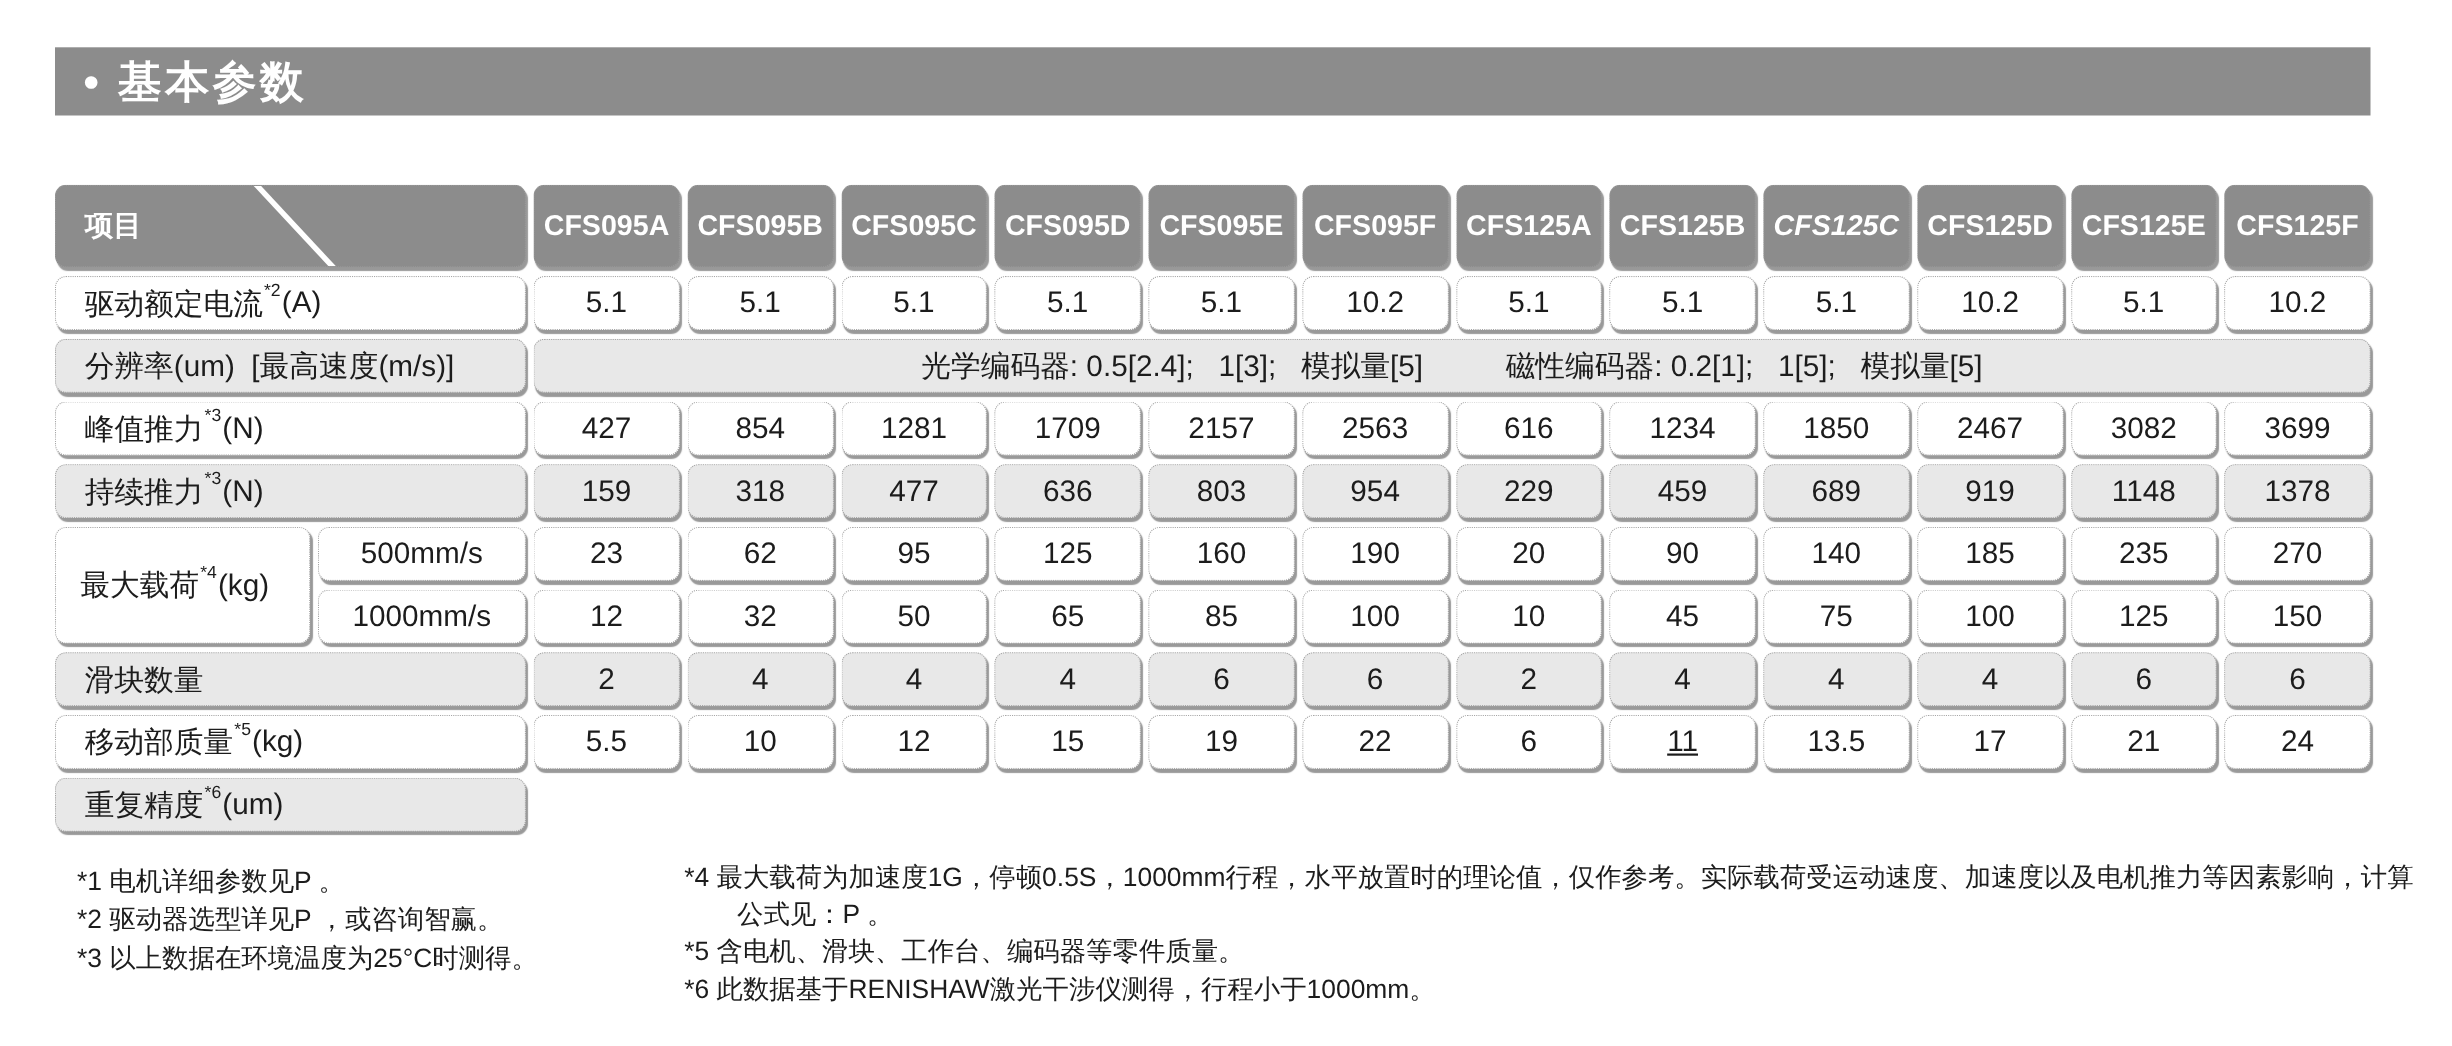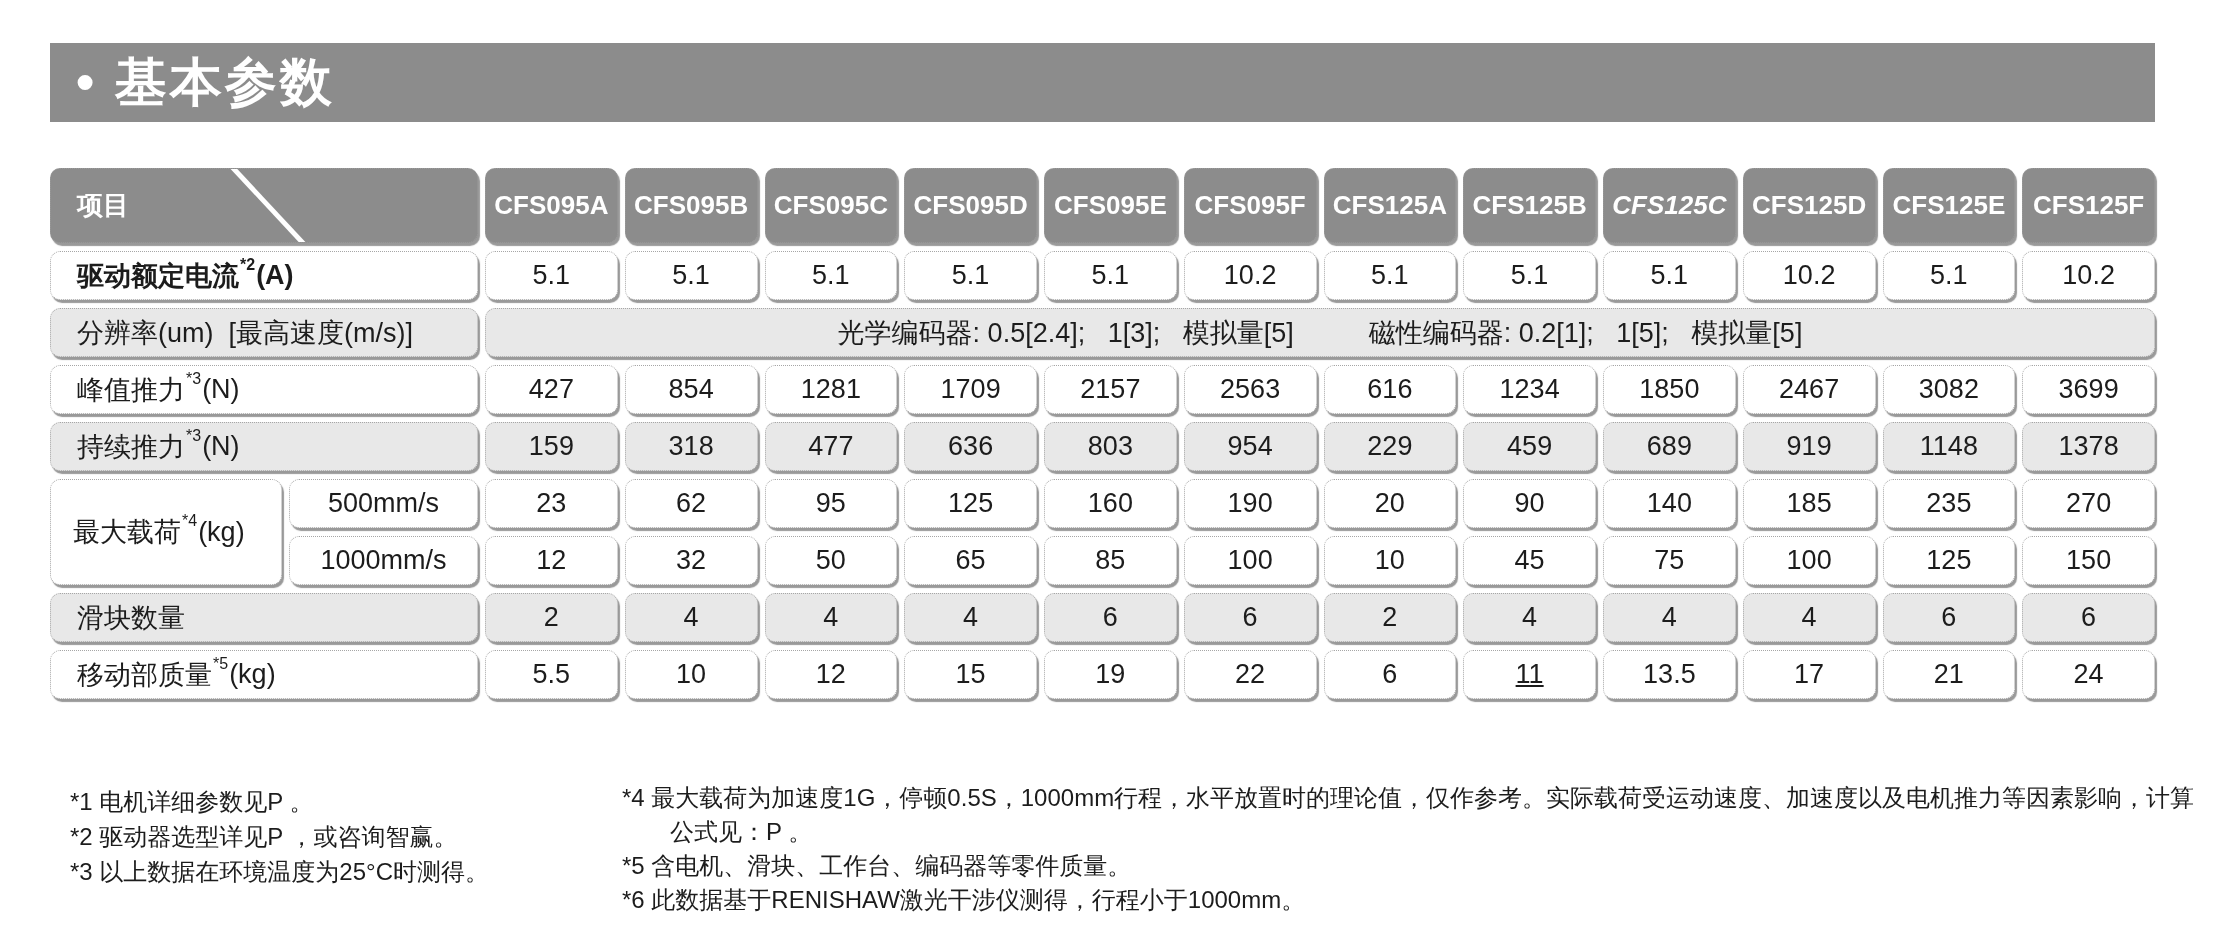--- a/index.html
+++ b/index.html
@@ -6,26 +6,26 @@
   body {
     width: 2229px; height: 951px;
     background: #ffffff;
     font-family: "Liberation Sans", "DejaVu Sans", sans-serif;
     color: var(--text, #1c1c1c);
     position: relative;
     overflow: hidden;
   }
   .title-bar {
     position: absolute; left: 50px; top: 43px;
-    width: 2105px; height: 79px;
+    width: 2105px; height: 62px;
     background: var(--bar-bg, #8c8c8c);
     color: #ffffff;
     display: flex; align-items: center;
     padding-left: 26px; box-sizing: border-box;
-    font-size: 52px; font-weight: bold; letter-spacing: 3px;
+    font-size: 40px; font-weight: bold; letter-spacing: 3px;
   }
   .spec-table {
     position: absolute; left: 50px; top: 168px;
     width: 2105px;
     display: grid;
     grid-template-columns: 232px 189px repeat(12, 1fr);
     grid-template-rows: 75px repeat(9, 49px);
     column-gap: 7px; row-gap: 8px;
   }
   .cell {
@@ -85,21 +85,21 @@
     <div class="cell head" style="grid-area: 1 / 5;">CFS095C</div>
     <div class="cell head" style="grid-area: 1 / 6;">CFS095D</div>
     <div class="cell head" style="grid-area: 1 / 7;">CFS095E</div>
     <div class="cell head" style="grid-area: 1 / 8;">CFS095F</div>
     <div class="cell head" style="grid-area: 1 / 9;">CFS125A</div>
     <div class="cell head" style="grid-area: 1 / 10;">CFS125B</div>
     <div class="cell head" style="grid-area: 1 / 11; font-style: italic;">CFS125C</div>
     <div class="cell head" style="grid-area: 1 / 12;">CFS125D</div>
     <div class="cell head" style="grid-area: 1 / 13;">CFS125E</div>
     <div class="cell head" style="grid-area: 1 / 14;">CFS125F</div>
-    <div class="cell label" style="grid-area: 2 / 1 / auto / 3; font-weight: bold;"><span>驱动额定电流</span><span class="sup">*2</span><span>(A)</span></div>
+    <div class="cell label" style="grid-area: 2 / 1 / auto / 3;"><span>驱动额定电流</span><span class="sup">*2</span><span>(A)</span></div>
     <div class="cell val" style="grid-area: 2 / 3;">5.1</div>
     <div class="cell val" style="grid-area: 2 / 4;">5.1</div>
     <div class="cell val" style="grid-area: 2 / 5;">5.1</div>
     <div class="cell val" style="grid-area: 2 / 6;">5.1</div>
     <div class="cell val" style="grid-area: 2 / 7;">5.1</div>
     <div class="cell val" style="grid-area: 2 / 8;">10.2</div>
     <div class="cell val" style="grid-area: 2 / 9;">5.1</div>
     <div class="cell val" style="grid-area: 2 / 10;">5.1</div>
     <div class="cell val" style="grid-area: 2 / 11;">5.1</div>
     <div class="cell val" style="grid-area: 2 / 12;">10.2</div>
@@ -179,16 +179,17 @@
     <div class="cell val" style="grid-area: 9 / 5;">12</div>
     <div class="cell val" style="grid-area: 9 / 6;">15</div>
     <div class="cell val" style="grid-area: 9 / 7;">19</div>
     <div class="cell val" style="grid-area: 9 / 8;">22</div>
     <div class="cell val" style="grid-area: 9 / 9;">6</div>
     <div class="cell val" style="grid-area: 9 / 10; text-decoration: underline;">11</div>
     <div class="cell val" style="grid-area: 9 / 11;">13.5</div>
     <div class="cell val" style="grid-area: 9 / 12;">17</div>
     <div class="cell val" style="grid-area: 9 / 13;">21</div>
     <div class="cell val" style="grid-area: 9 / 14;">24</div>
+    <div class="cell label gray" style="grid-area: 10 / 1 / auto / 3;"><span>重复精度</span><span class="sup">*6</span><span>(um)</span></div>
   </div>
 
 <div class="fn fn-left"><div class="fn-line">*1 电机详细参数见P 。</div><div class="fn-line">*2 驱动器选型详见P ，或咨询智赢。</div><div class="fn-line">*3 以上数据在环境温度为25°C时测得。</div></div>
 <div class="fn fn-right"><div class="fn-line">*4 最大载荷为加速度1G，停顿0.5S，1000mm行程，水平放置时的理论值，仅作参考。实际载荷受运动速度、加速度以及电机推力等因素影响，计算</div><div class="fn-line indent">公式见：P 。</div><div class="fn-line">*5 含电机、滑块、工作台、编码器等零件质量。</div><div class="fn-line">*6 此数据基于RENISHAW激光干涉仪测得，行程小于1000mm。</div></div>
 
 </body></html>

